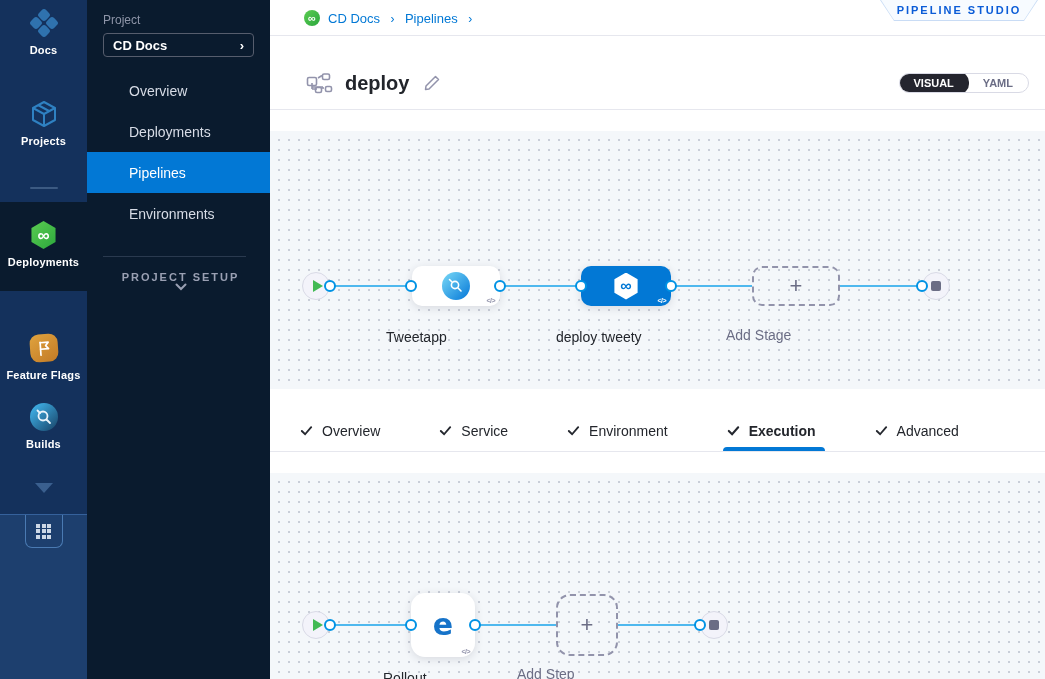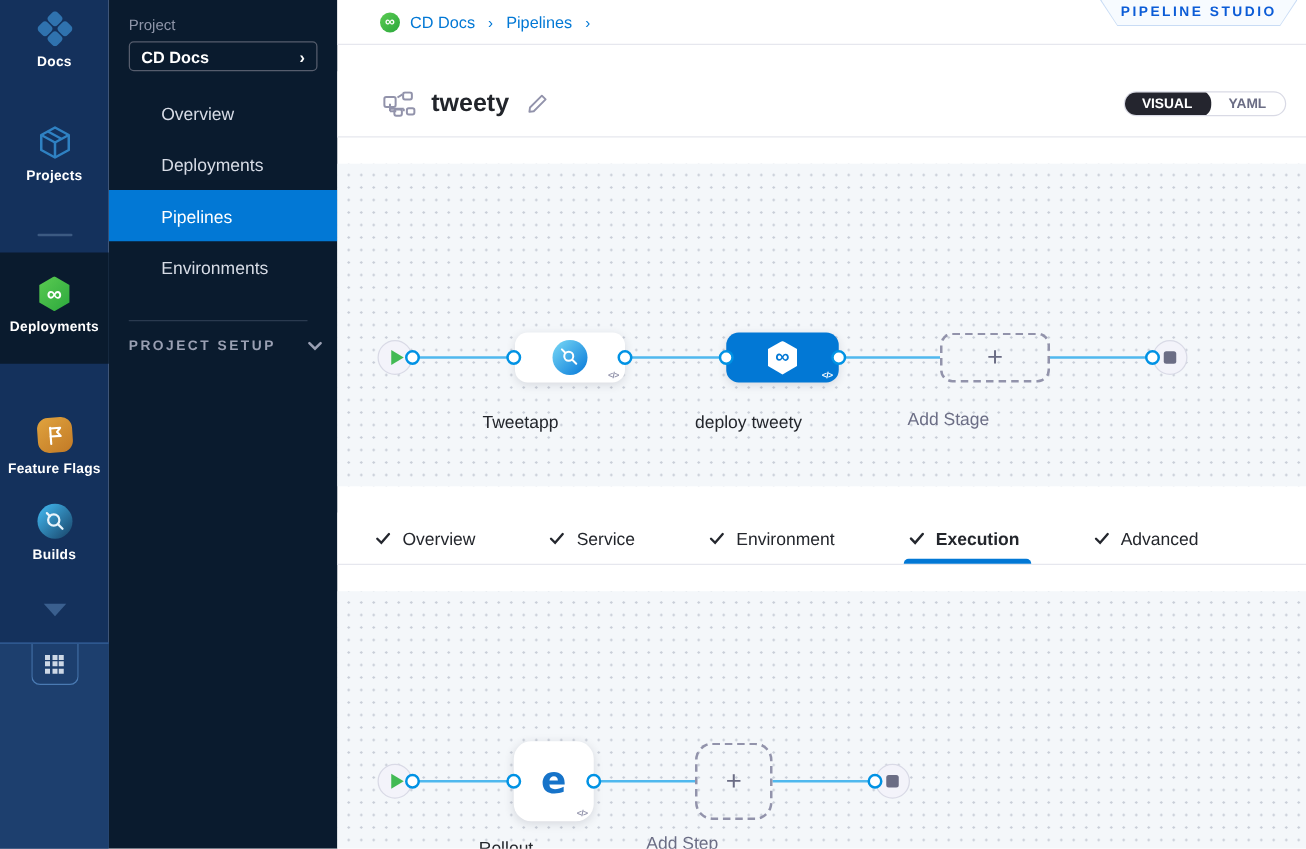--- a/index.html
+++ b/index.html
@@ -41,21 +41,21 @@
   .sb-select { margin:6px 16px 0; height:24px; border:1px solid #565d6d; border-radius:4px;
     display:flex; align-items:center; justify-content:space-between; padding:0 9px; cursor:pointer; }
   .sb-select .val { color:#fff; font-size:13px; font-weight:bold; }
   .sb-select .chev { color:#fff; font-size:13px; font-weight:bold; }
   .sb-nav { margin-top:13px; }
   .sb-item { height:41px; display:flex; align-items:center; padding-left:42px; font-size:14px;
     cursor:pointer; color:#d7dce6; }
   .sb-item.active { background:#0278d5; color:#fff; }
   .sb-divider { height:1px; background:#2a3a4f; margin:22px 24px 0 16px; }
   .sb-setup { margin-top:14px; padding:0 12px 0 16px; display:flex; align-items:center;
-    justify-content:space-between; cursor:pointer; }
+    justify-content:space-between; cursor:pointer;flex-direction:column; }
   .sb-setup .t { font-size:11px; font-weight:bold; letter-spacing:2px; color:#9aa0b3; }
 
   
   .main { position:relative; flex:1; height:679px; background:#fff; display:flex; flex-direction:column;gap:21px; }
   .crumbbar { height:36px; flex:none; display:flex; align-items:center; padding-left:34px;
     border-bottom:1px solid #e6e7ee; background:#fff; }
   .crumb-ico { width:16px; height:16px; border-radius:50%; background:linear-gradient(135deg,#5ccc52,#2aa73c);
     color:#fff; font-size:11px; font-weight:bold; display:flex; align-items:center; justify-content:center; margin-right:8px; }
   .crumb a { color:#0278d5; font-size:13px; text-decoration:none; cursor:pointer; }
   .crumb .sep { color:#0278d5; font-size:12px; margin:0 6px; }
@@ -247,21 +247,21 @@
     </div>
 
     <div class="titlebar">
       <svg width="27" height="21" viewBox="0 0 27 21" fill="none" stroke="#9293ab" stroke-width="1.6">
         <path d="M6 10 L6 14 M6 14 L6 16 M6 16 L11 16 M6 14 L17 14 M17 14 L17 16 M12 5 L16 2.5"></path>
         <rect x="1.5" y="4.5" width="9" height="8" rx="1.5"></rect>
         <rect x="16.5" y="1" width="7" height="5.5" rx="1.5"></rect>
         <rect x="9.5" y="14.5" width="6" height="5" rx="1.5"></rect>
         <rect x="19.5" y="13.5" width="6" height="5" rx="1.5"></rect>
       </svg>
-      <h1 class="page-title">tweety</h1>
+      <h1 class="page-title">deploy</h1>
       <svg class="pencil" width="18" height="18" viewBox="0 0 18 18" fill="none" stroke="#9293ab" stroke-width="1.5" stroke-linejoin="round">
         <path d="M12.5 2.5 L15.5 5.5 L6 15 L2.5 15.5 L3 12 Z"></path>
       </svg>
       <div class="toggle">
         <span class="seg sel">VISUAL</span>
         <span class="seg unsel">YAML</span>
       </div>
     </div>
 
     <div class="canvas one">

